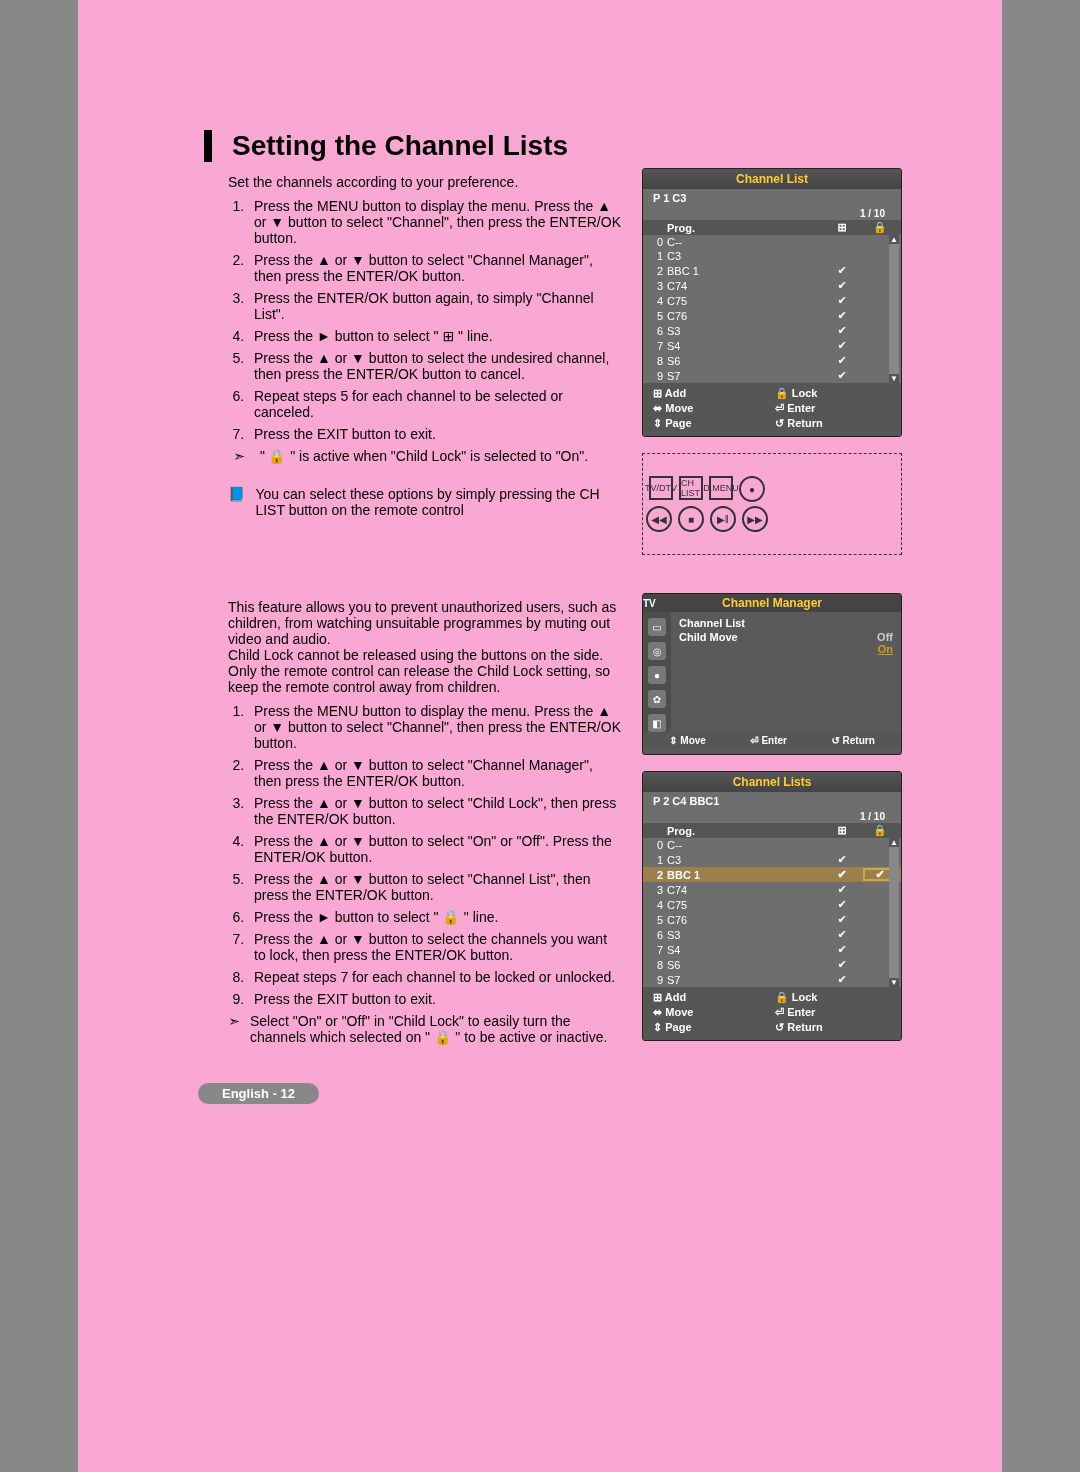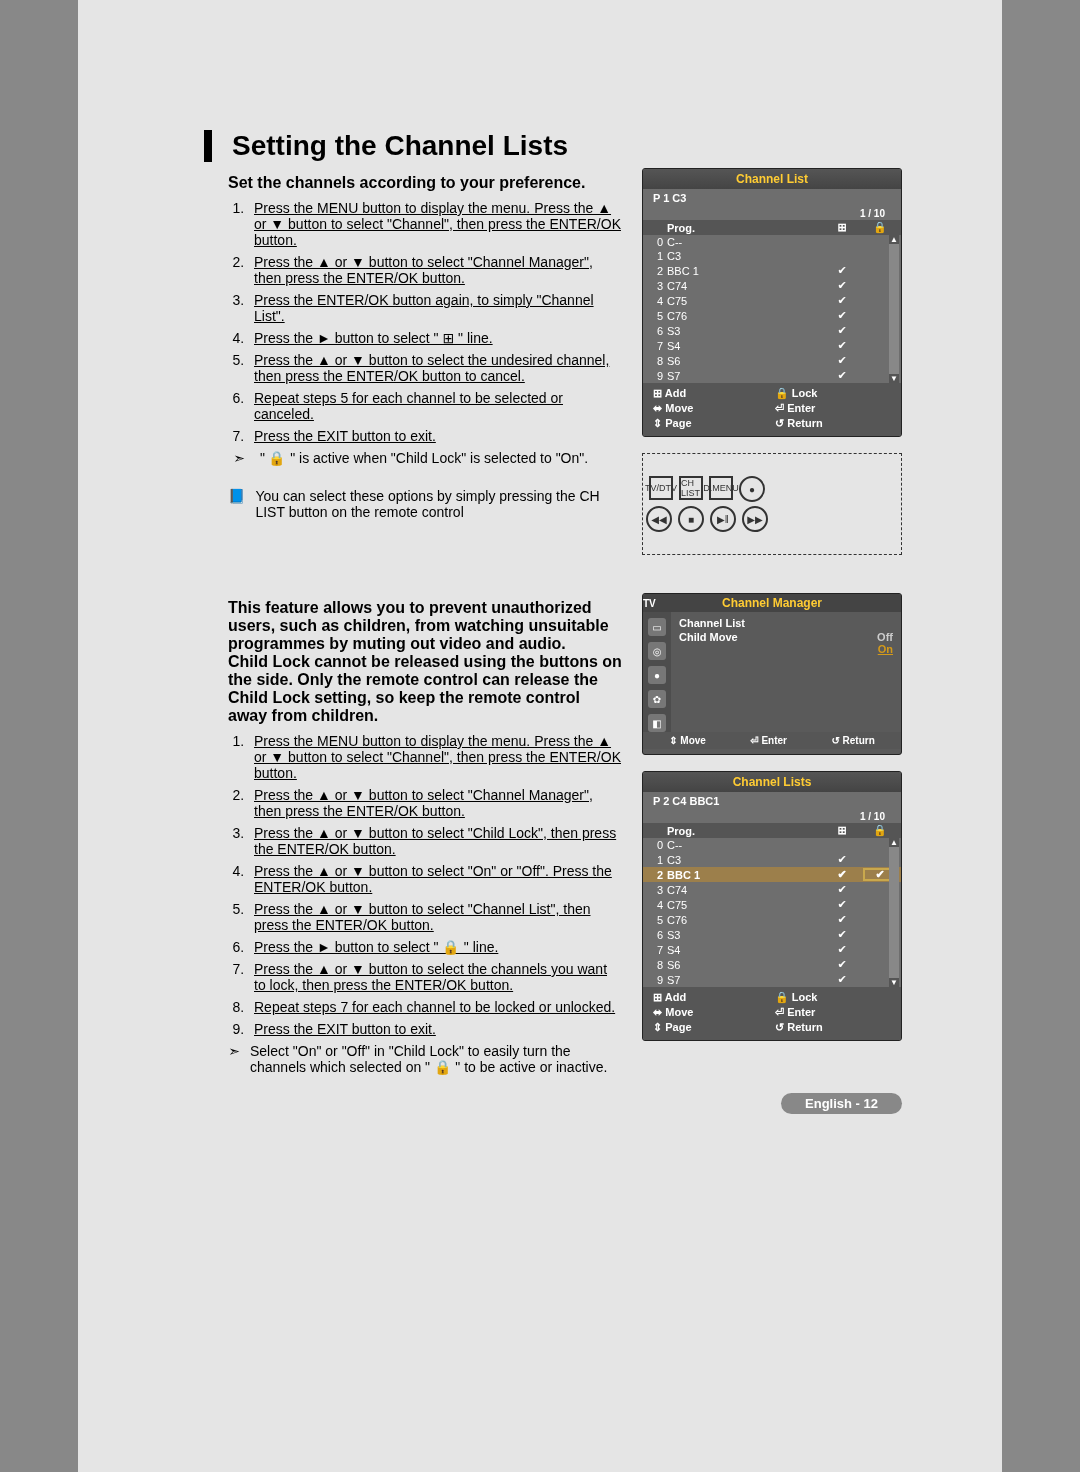--- a/index.html
+++ b/index.html
@@ -5,21 +5,21 @@
   body {
     margin: 0;
     background: #888;
     font-family: Arial, Helvetica, sans-serif;
     display: flex;
     justify-content: center;
   }
   .page {
     width: 924px;
     height: 1472px;
-    background: #e5e5e5;
+    background: #f9a8d4;
     box-sizing: border-box;
     padding: 130px 100px 40px 120px;
     position: relative;
   }
   .section-title {
     font-size: 28px;
     font-weight: bold;
     border-left: 8px solid #000;
     padding-left: 20px;
     margin: 0 0 6px 6px;
@@ -31,40 +31,39 @@
     left: -3px; top: 0; bottom: 0;
     border-left: 3px double #000;
   }
   .columns {
     display: flex;
     gap: 20px;
   }
   .leftcol { flex: 1 1 auto; }
   .rightcol { width: 260px; flex: 0 0 auto; }
   .intro {
-    font-size: 16px;
-    font-weight: bold;
+    font-size: 14px;
+    font-weight: normal;
     margin: 6px 0 8px 30px;
   }
   ol.steps {
     font-size: 14px;
     padding-left: 50px;
     margin: 0;
-    text-decoration: underline;
   }
   ol.steps li { margin-bottom: 6px; padding-left: 6px; }
   .note {
     font-size: 14px;
     margin: 4px 0 4px 30px;
     display: flex; gap: 10px;
   }
   .note .glyph { width: 22px; text-align: center; }
   .pill {
-    display: flex; justify-content: flex-end;
-    margin-top: 14px;
+    display: flex; justify-content: flex-start;
+    margin-top: 26px;
   }
   .pill span {
     background: #888; color: #fff;
     font-size: 13px; font-weight: bold;
     padding: 3px 24px;
     border-radius: 14px;
   }
 
   
   .osd {

